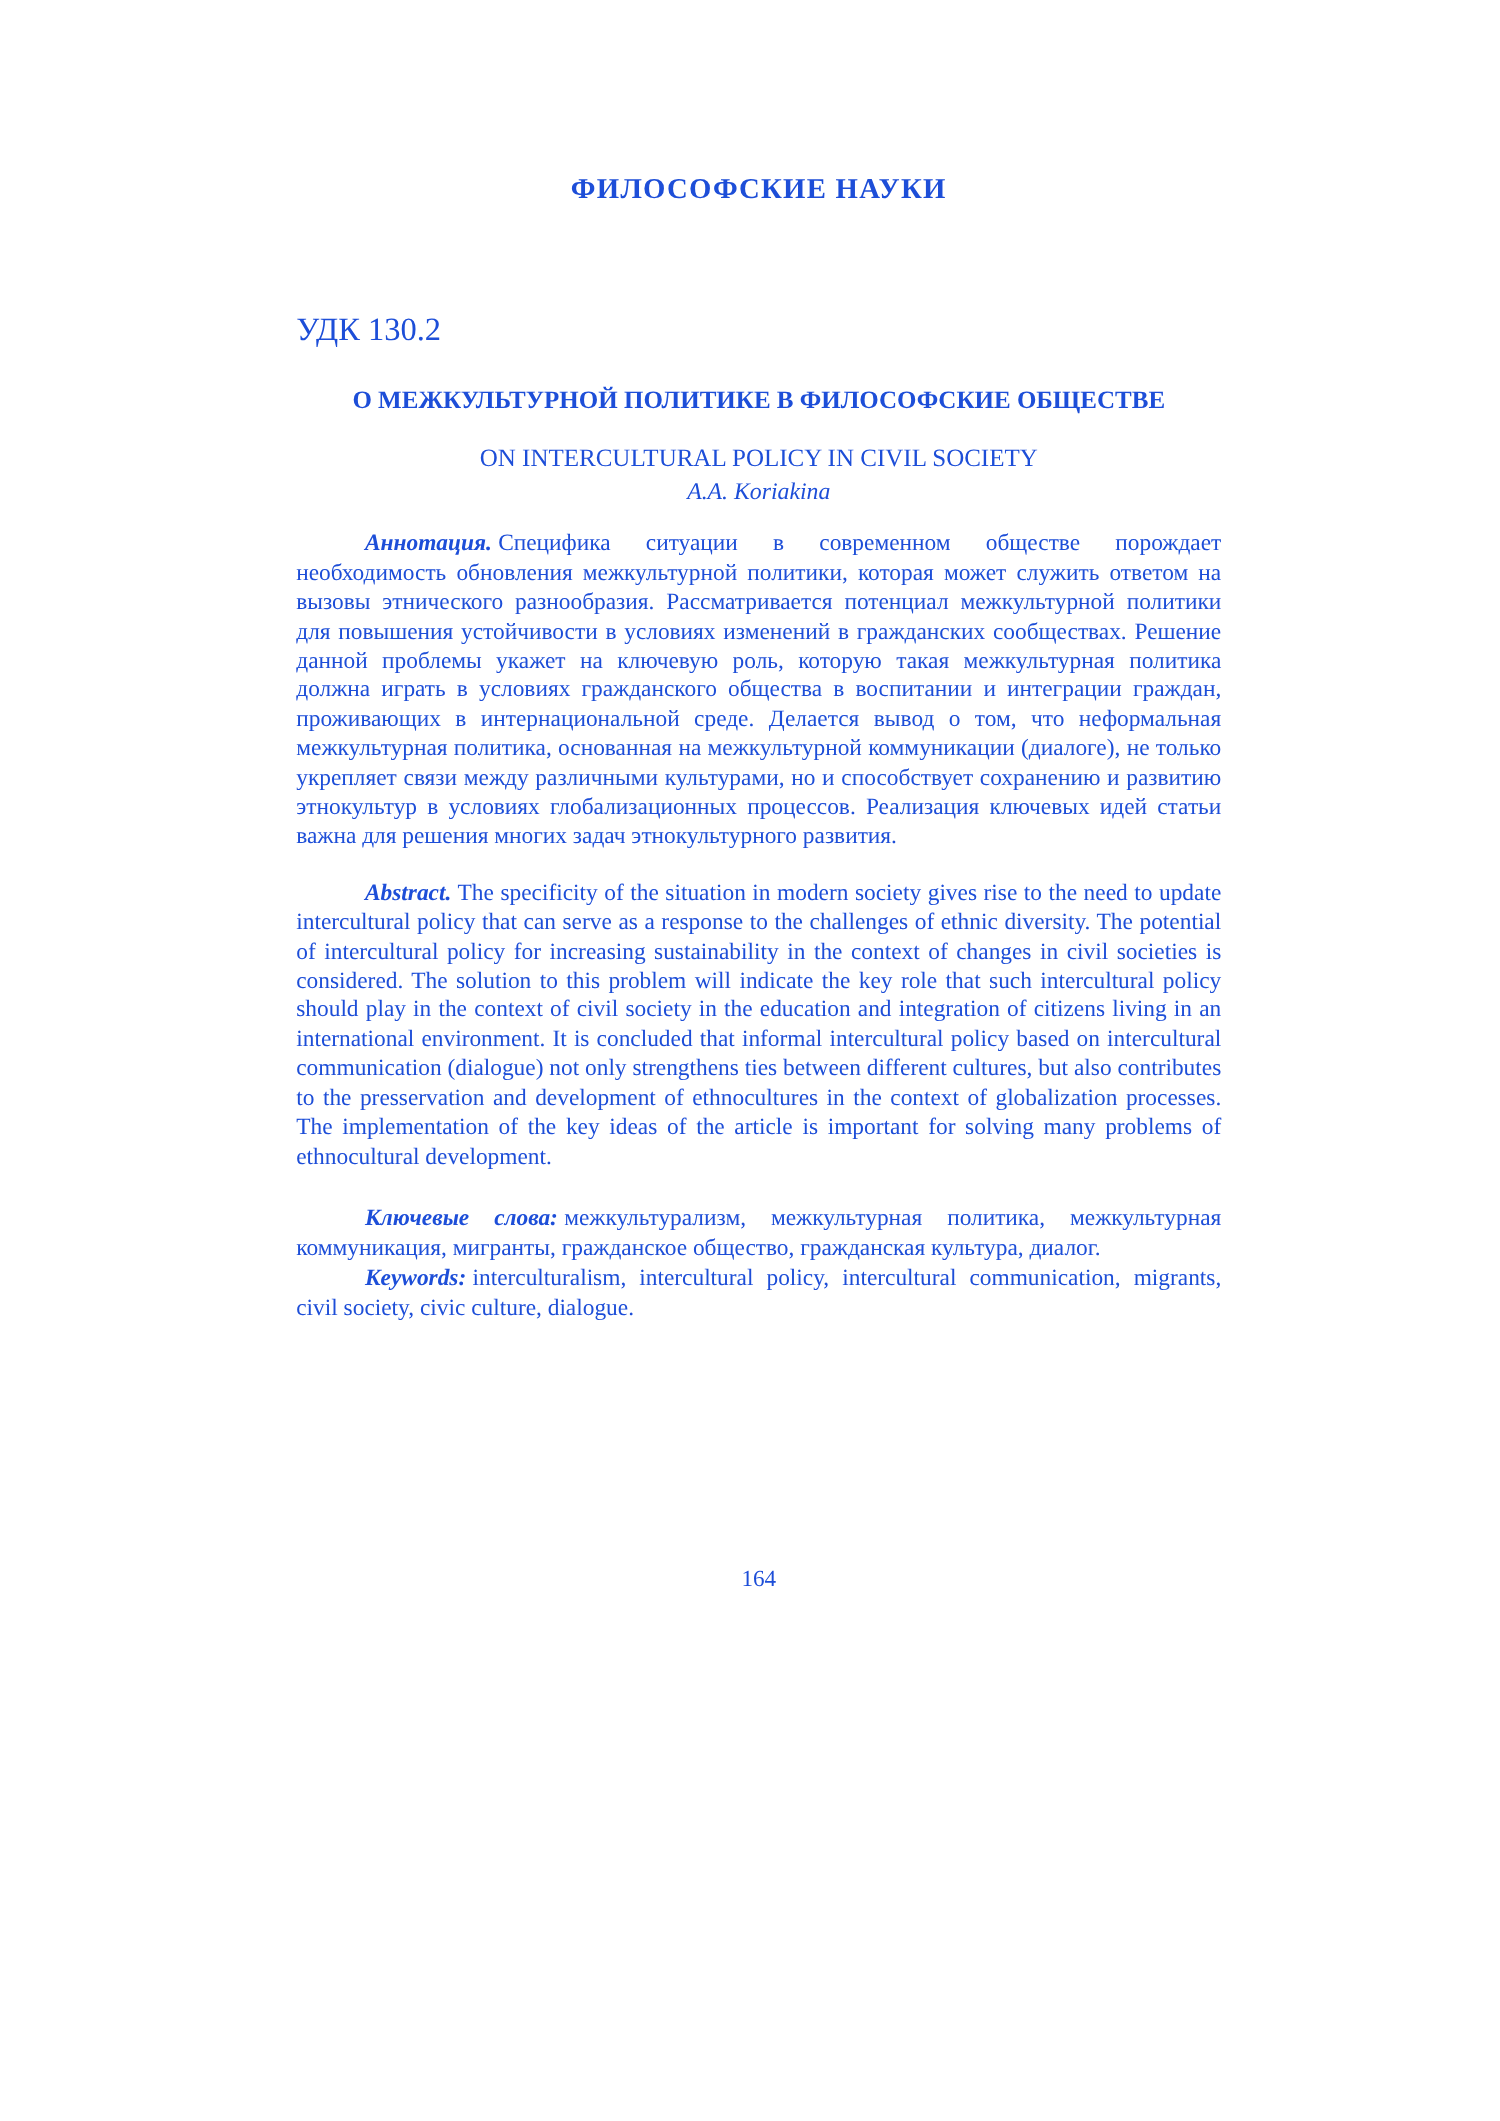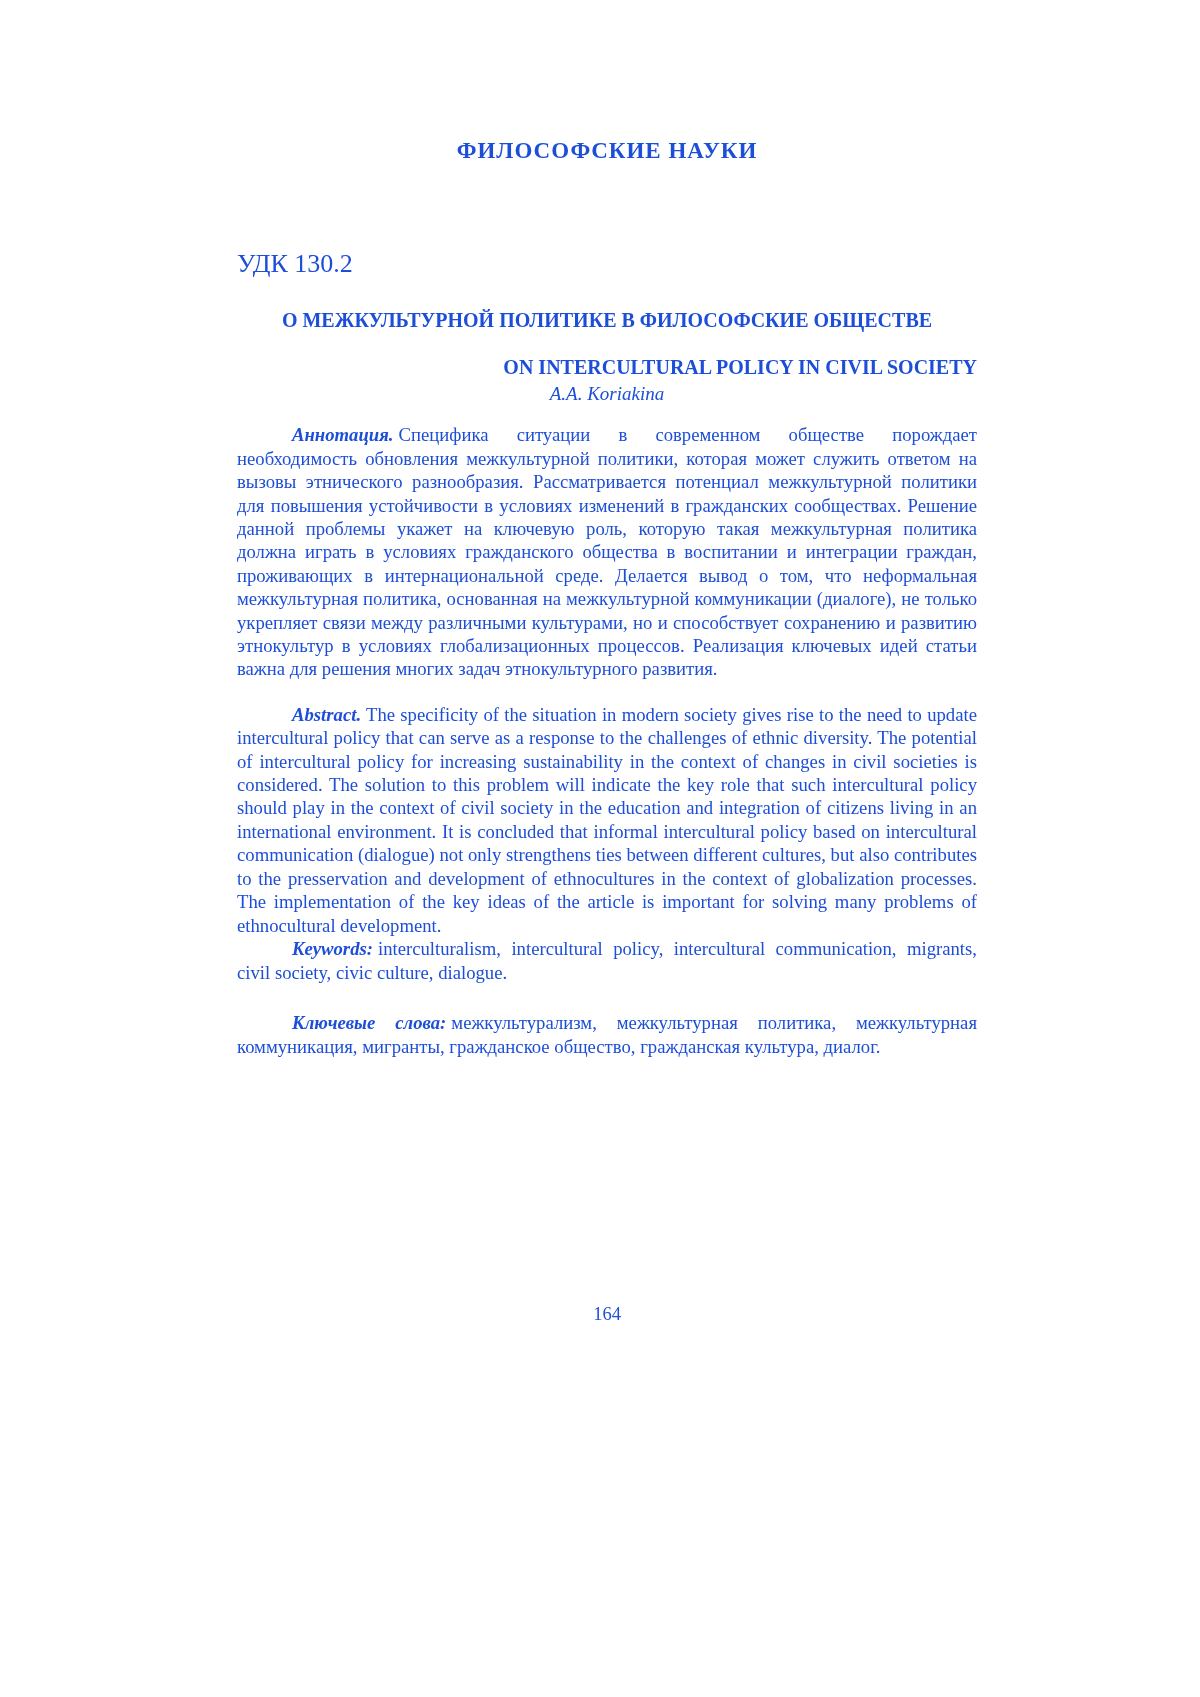--- a/index.html
+++ b/index.html
@@ -54,22 +54,22 @@
   }
   .author {
     margin-top: 2px;
     text-align: center;
     font-style: italic;
     font-size: 19px;
     line-height: 1.25;
   }
   .title-en {
     margin-top: 22px;
-    text-align: right;
-    font-weight: bold;
+    text-align: center;
+    font-weight: normal;
     font-size: 20px;
     line-height: 1.25;
   }
   .para {
     font-size: 18.7px;
     line-height: 23.4px;
     text-align: justify;
     text-indent: 55px;
   }
   .para .lead {
@@ -104,21 +104,21 @@
     margin-top: 26px;
     font-size: 20.5px;
     line-height: 30px;
     text-align: justify;
     text-indent: 55px;
   }
   .page-number {
     position: absolute;
     left: 237px;
     width: 740px;
-    top: 1304px;
+    top: 1254px;
     text-align: center;
     font-size: 18.5px;
   }
 </style>
 </head>
 <body>
 
 <div class="page">
   <div class="content">
 
@@ -131,21 +131,21 @@
 
 
     <div class="title-en">ON INTERCULTURAL POLICY IN CIVIL SOCIETY</div>
 
     <div class="author">A.A. Koriakina</div>
 
     <p class="para annotation"><span class="lead">Аннотация.</span><span>Специфика ситуации в современном обществе порождает необходимость обновления межкультурной политики, которая может служить ответом на вызовы этнического разнообразия. Рассматривается потенциал межкультурной политики для повышения устойчивости в условиях изменений в гражданских сообществах. Решение данной проблемы укажет на ключевую роль, которую такая межкультурная политика должна играть в условиях гражданского общества в воспитании и интеграции граждан, проживающих в интернациональной среде. Делается вывод о том, что неформальная межкультурная политика, основанная на межкультурной коммуникации (диалоге), не только укрепляет связи между различными культурами, но и способствует сохранению и развитию этнокультур в условиях глобализационных процессов. Реализация ключевых идей статьи важна для решения многих задач этнокультурного развития.</span></p>
 
     <p class="para abstract"><span class="lead">Abstract.</span><span>The specificity of the situation in modern society gives rise to the need to update intercultural policy that can serve as a response to the challenges of ethnic diversity. The potential of intercultural policy for increasing sustainability in the context of changes in civil societies is considered. The solution to this problem will indicate the key role that such intercultural policy should play in the context of civil society in the education and integration of citizens living in an international environment. It is concluded that informal intercultural policy based on intercultural communication (dialogue) not only strengthens ties between different cultures, but also contributes to the presservation and development of ethnocultures in the context of globalization processes. The implementation of the key ideas of the article is important for solving many problems of ethnocultural development.</span></p>
 
+    <p class="keywords keywords-ru"><span class="lead">Ключевые слова:</span><span>межкультурализм, межкультурная политика, межкультурная коммуникация, мигранты, гражданское общество, гражданская культура, диалог.</span></p>
+
     <p class="keywords keywords-en"><span class="lead">Keywords:</span><span>interculturalism, intercultural policy, intercultural communication, migrants, civil society, civic culture, dialogue.</span></p>
-
-    <p class="keywords keywords-ru"><span class="lead">Ключевые слова:</span><span>межкультурализм, межкультурная политика, межкультурная коммуникация, мигранты, гражданское общество, гражданская культура, диалог.</span></p>
 
 
   </div>
 
   <div class="page-number">164</div>
 </div>
 
 </body></html>

